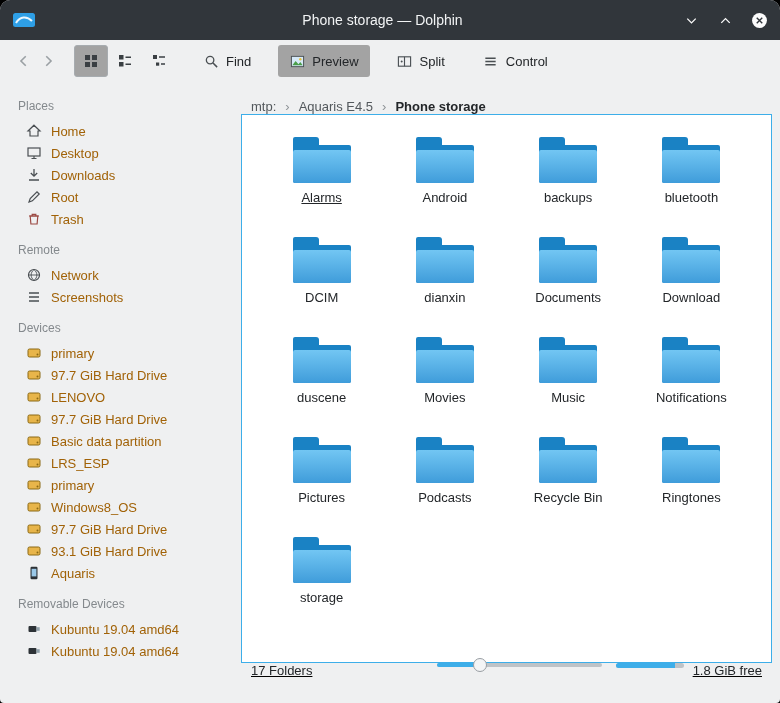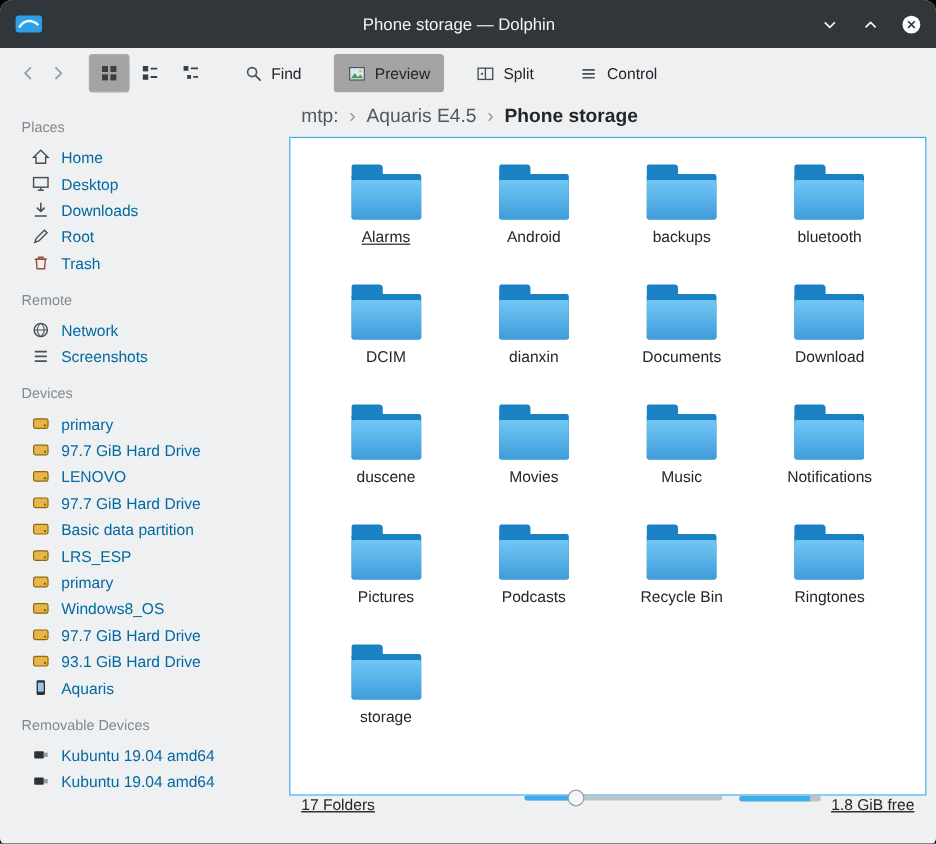--- a/index.html
+++ b/index.html
@@ -25,24 +25,24 @@
   button { border:none; background:transparent; font:inherit; color:#232629; padding:0; cursor:pointer;justify-content:space-between; }
   .nav-btn { width:24px; height:30px; display:flex; align-items:center; justify-content:center; }
   .view-group { display:flex; margin-left:14px; }
   .vbtn { width:34px; height:32px; display:flex; align-items:center; justify-content:center; border:1px solid transparent; border-radius:3px; }
   .pressed { background:#a3a3a3; border:1px solid #a7acb0; }
   .tbtn { display:flex; align-items:center; gap:7px; height:32px; padding:0 10px; margin-left:16px; border:1px solid transparent; border-radius:3px; font-size:13px; }
   
   .content { flex:1; display:flex; min-height:0;gap:11px; }
   .sidebar { width:222px; flex:none; padding:4px 0 0 14px; overflow:hidden; }
   .side-header { font-size:12px; color:#84898d; margin:13px 0 7px 4px; }
-  .side-item { display:flex; align-items:center; gap:9px; height:22px; padding-left:12px; font-size:13px; color:#0369a1; cursor:pointer; white-space:nowrap; }
+  .side-item { display:flex; align-items:center; gap:9px; height:22px; padding-left:12px; font-size:13px; color:#a16207; cursor:pointer; white-space:nowrap; }
   .ico { width:16px; height:16px; flex:none; display:flex; align-items:center; justify-content:center; }
   .main { flex:1; display:flex; flex-direction:column; min-width:0; padding:0 8px; }
-  .breadcrumb { height:32px; display:flex; align-items:center; gap:9px; padding-left:10px; font-size:16px; color:#53585c; flex:none; }
+  .breadcrumb { height:32px; display:flex; align-items:flex-end; gap:9px; padding-left:10px; font-size:13px; color:#53585c; flex:none; }
   .crumb { cursor:pointer; }
   .crumb.current { font-weight:bold; color:#232629; }
   .crumb-sep { color:#8d9296; }
   
   .view { flex:1; background:#fff; border:1px solid #3daee9; overflow:hidden; }
   .fgrid { display:grid; grid-template-columns:repeat(4,1fr); padding:12px 18px 0 18px; row-gap:4px; }
   .fcell { height:96px; display:flex; flex-direction:column; align-items:center; padding-top:10px; cursor:pointer; }
   .folder { position:relative; width:58px; height:46px; }
   .folder .tab   { position:absolute; left:0; top:0; width:26px; height:12px; background:#1a82c4; border-radius:2px 3px 0 0; }
   .folder .back  { position:absolute; left:0; top:8px; right:0; bottom:0; background:#1a82c4; border-radius:2px; }

